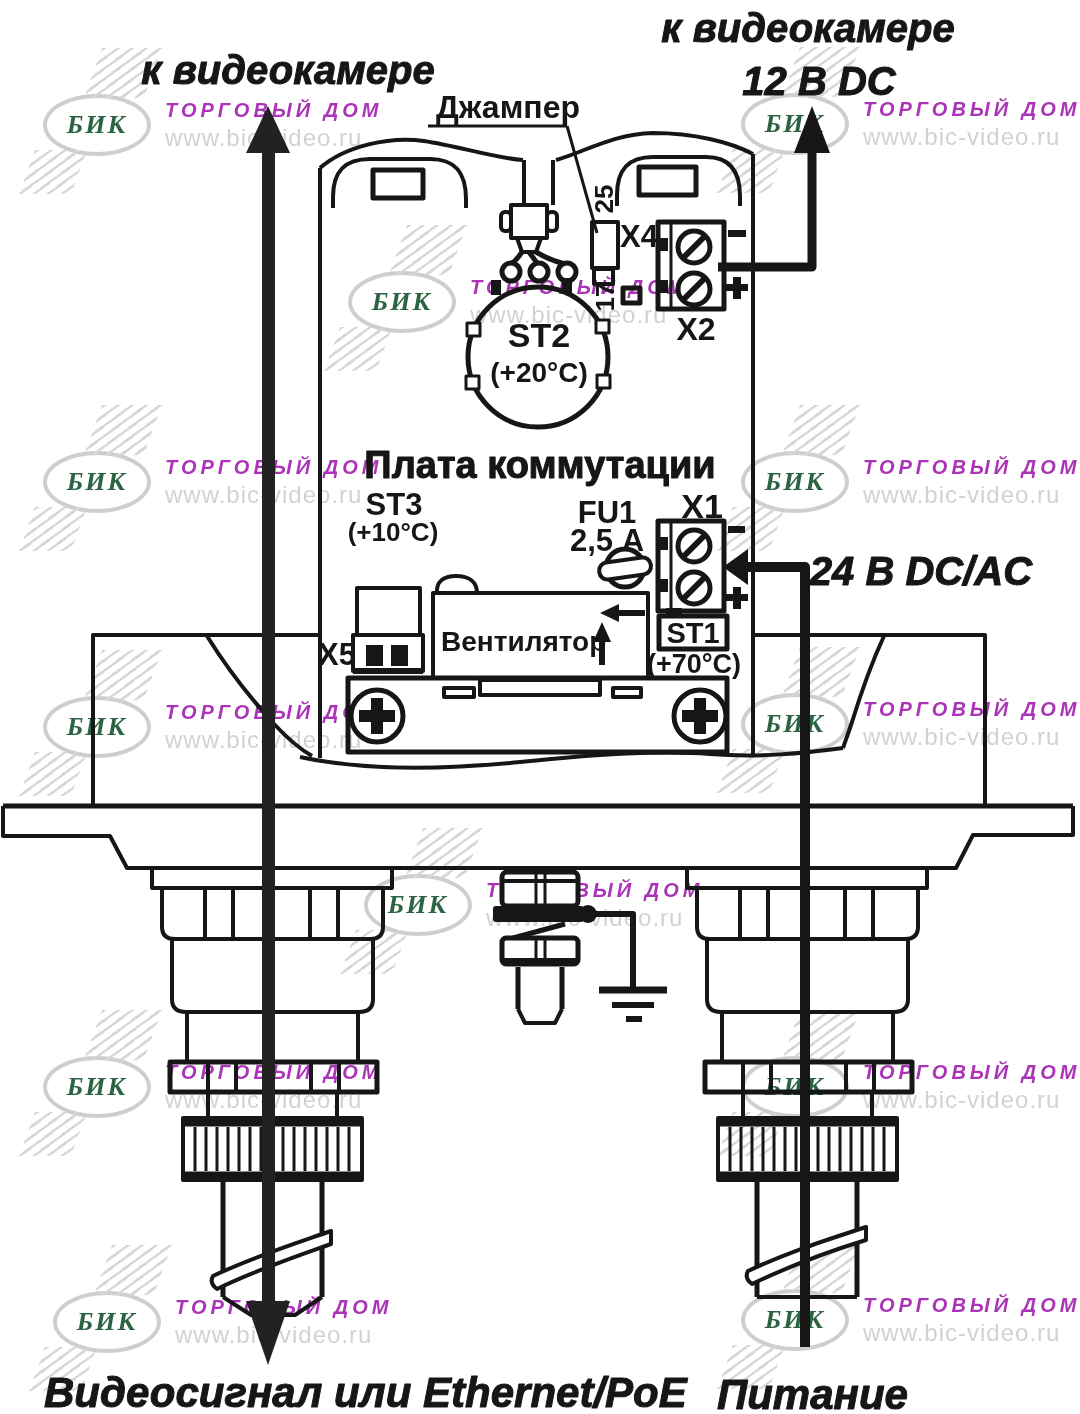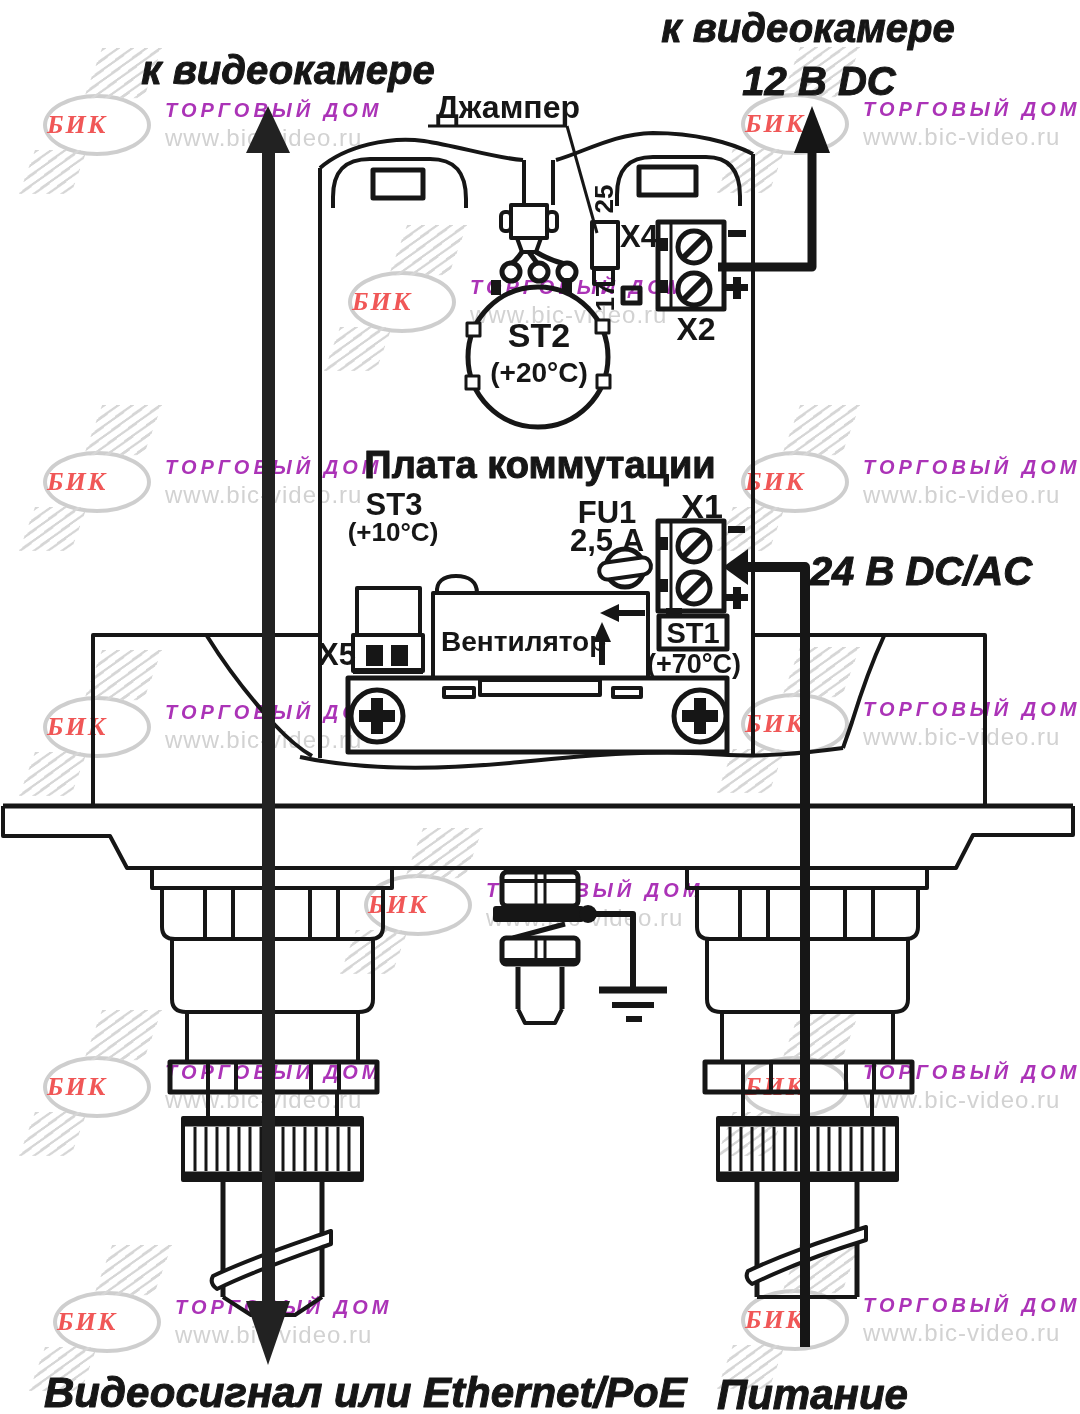--- a/index.html
+++ b/index.html
@@ -1,22 +1,22 @@
 <!DOCTYPE html>
 <html><head>
 <meta charset="utf-8">
 <style>
   html,body{margin:0;padding:0;background:#fff;}
   #page{position:relative;width:1080px;height:1414px;background:#ffffff;overflow:hidden;
         font-family:"Liberation Sans",sans-serif;}
   
   .wm{position:absolute;display:flex;align-items:center;gap:14px;z-index:1;opacity:.9;}
   .wm-logo{position:relative;width:100px;height:54px;border:4px solid #c9c9c9;border-radius:50%;
-           display:flex;align-items:center;
-           font:italic 700 26px "Liberation Serif",serif;color:#ef4444;letter-spacing:2px;flex:none;}
+           display:flex;align-items:center;justify-content:center;
+           font:italic 700 26px "Liberation Serif",serif;color:#14532d;letter-spacing:2px;flex:none;}
   .wm-stripe{position:absolute;background:repeating-linear-gradient(135deg,#d2d2d2 0 3px,transparent 3px 10px);}
   .wm-stripe-top{width:60px;height:50px;right:-6px;top:-50px;transform:skewX(-20deg);}
   .wm-stripe-bot{width:52px;height:44px;left:-20px;bottom:-42px;transform:skewX(-20deg);}
   .wm-text{display:flex;flex-direction:column;gap:2px;}
   .wm-l1{font:italic 700 20px "Liberation Sans",sans-serif;letter-spacing:4px;color:#a21caf;white-space:nowrap;}
   .wm-l2{font:400 24px "Liberation Sans",sans-serif;letter-spacing:1px;color:#cdcdcd;white-space:nowrap;}
   
   svg.diagram{position:absolute;left:0;top:0;z-index:2;}
   .tb{font-family:"Liberation Sans",sans-serif;font-weight:700;fill:#161616;}
   .ti{font-style:italic;}

